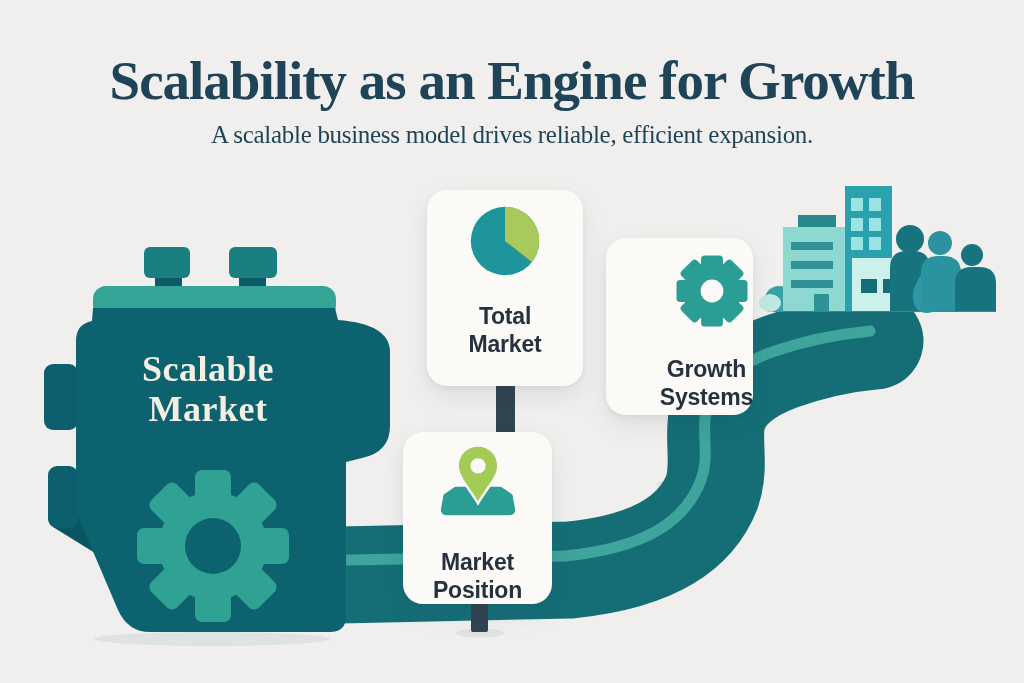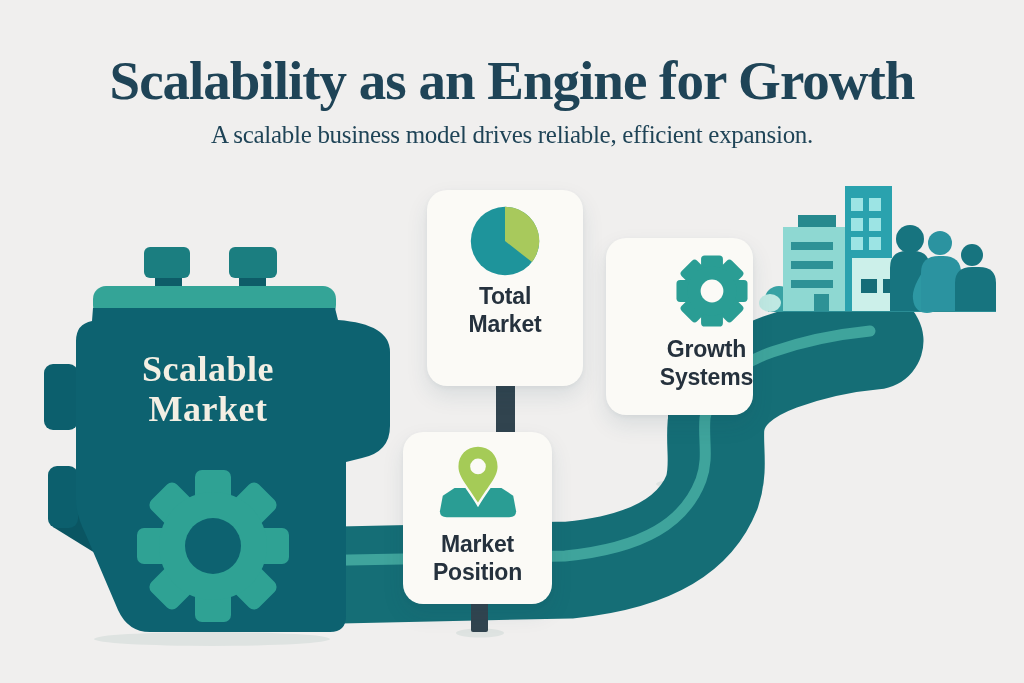--- a/index.html
+++ b/index.html
@@ -20,21 +20,21 @@
     letter-spacing:-0.3px;color:var(--title-text,#1f4457);
   }
   .engine-label{
     position:absolute;left:80px;top:350px;width:256px;text-align:center;
     font-family:"Liberation Serif",serif;font-weight:700;font-size:36px;line-height:1.1;
     color:#f3efe3;letter-spacing:0.5px;
   }
   .card{
     position:absolute;background:var(--card-bg,#fbfaf6);border-radius:20px;
     box-shadow:0 10px 22px rgba(31,68,87,0.10), 0 2px 5px rgba(31,68,87,0.06);
-    display:flex;flex-direction:column;align-items:center;z-index:3;
+    display:flex;flex-direction:column;align-items:center;z-index:3;gap:20px;
   }
   .card-tam{left:427px;top:190px;width:156px;height:183px;padding-top:13px;}
   .card-growth{left:606px;top:238px;width:147px;height:165px;padding-top:12px;align-items:flex-end;}
   .card-position{left:403px;top:432px;width:149px;height:163px;padding-top:9px;}
   .card-text{
     text-align:center;font-weight:700;font-size:23px;line-height:1.22;
     letter-spacing:-0.2px;color:var(--card-text,#25313d);margin-top:3px;
   }
   .icon{display:block;}
 </style>

